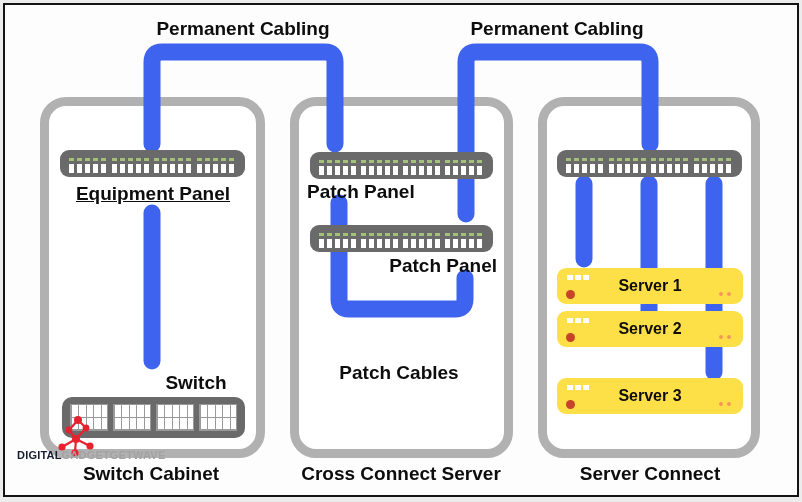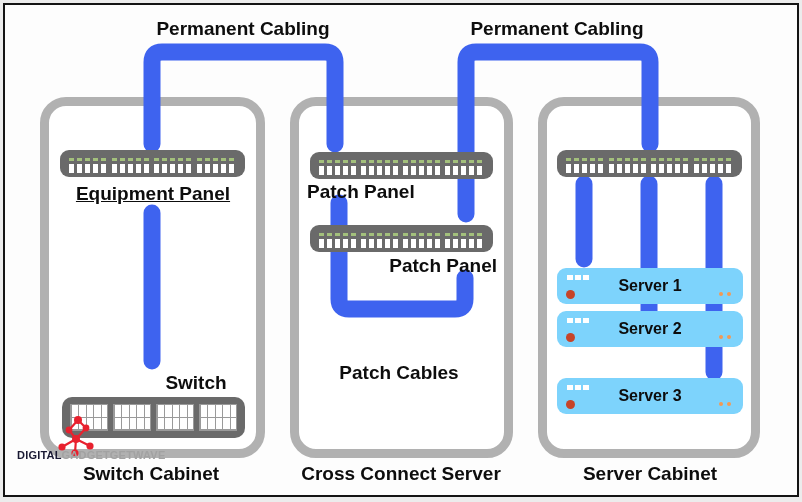--- a/index.html
+++ b/index.html
@@ -20,21 +20,21 @@
       background:
         repeating-linear-gradient(90deg,#a3c07c 0 5px,rgba(0,0,0,0) 5px 7.9px) top/100% 3px no-repeat,
         repeating-linear-gradient(90deg,#ffffff 0 5px,rgba(0,0,0,0) 5px 7.9px) bottom/100% 9px no-repeat;}
   .switch-box{position:absolute;left:62px;top:397px;width:183px;height:41px;background:#6a6a6a;
         border-radius:10px;display:flex;justify-content:space-between;align-items:center;
         padding:0 8px;box-sizing:border-box;}
   .sgroup{width:38px;height:27px;background-color:#ffffff;border:1px solid #9a9a9a;box-sizing:border-box;
       background-image:
         repeating-linear-gradient(90deg,#9a9a9a 0 1px,rgba(0,0,0,0) 1px 7.4px),
         repeating-linear-gradient(0deg,#9a9a9a 0 1px,rgba(0,0,0,0) 1px 12.5px);}
-  .server{position:absolute;left:557px;width:186px;height:36px;background:#7dd3fc;
+  .server{position:absolute;left:557px;width:186px;height:36px;background:#fde047;
           border-radius:9px;color:#0d0d0d;}
   .server .name{position:absolute;left:0;right:0;text-align:center;line-height:36px;
           font-weight:bold;font-size:16px;}
   .server .sq{position:absolute;top:7px;width:6px;height:5px;background:#ffffff;}
   .server .led{position:absolute;top:22px;left:9px;width:9px;height:9px;border-radius:50%;background:#c64429;}
   .server .dot{position:absolute;bottom:8px;width:4px;height:4px;border-radius:50%;background:#f29a55;}
   .logo-text{position:absolute;left:17px;top:449px;font-size:11px;font-weight:bold;letter-spacing:0.2px;}
   .logo-text .b1{color:#191933;}
   .logo-text .b2{color:#a2a2a2;}
 </style>
@@ -124,21 +124,21 @@
     <span class="sq" style="left:18px;"></span>
     <span class="sq" style="left:26px;"></span>
     <span class="led"></span>
     <span class="dot" style="right:20px;"></span>
     <span class="dot" style="right:12px;"></span>
     <div class="name">Server 3</div>
   </div>
 
   <div class="lbl center" style="left:151px;top:463px;">Switch Cabinet</div>
   <div class="lbl center" style="left:401px;top:463px;">Cross Connect Server</div>
-  <div class="lbl center" style="left:650px;top:463px;">Server Cabinet</div>
+  <div class="lbl center" style="left:650px;top:463px;">Server Connect</div>
 
   <svg class="abs" style="left:55px;top:414px;" width="46" height="46" viewBox="0 0 46 46">
     <g stroke="#e8212e" stroke-width="2.2" fill="none">
       <path d="M23 6 L14 16 M23 6 L31 14 M14 16 L21 25 M31 14 L21 25 M21 25 L7 33 M21 25 L20 39 M21 25 L35 32"></path>
     </g>
     <g fill="#e8212e">
       <circle cx="23" cy="6" r="4"></circle>
         <circle cx="14" cy="16" r="3.4"></circle>
         <circle cx="31" cy="14" r="3.4"></circle>
       <circle cx="21" cy="25" r="4"></circle>

